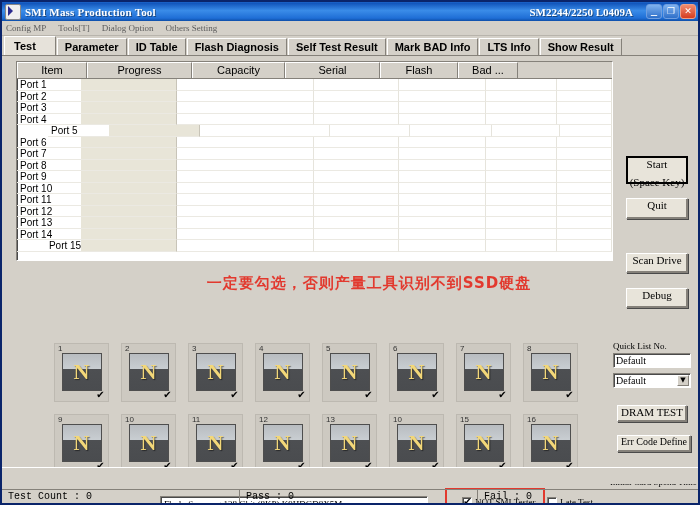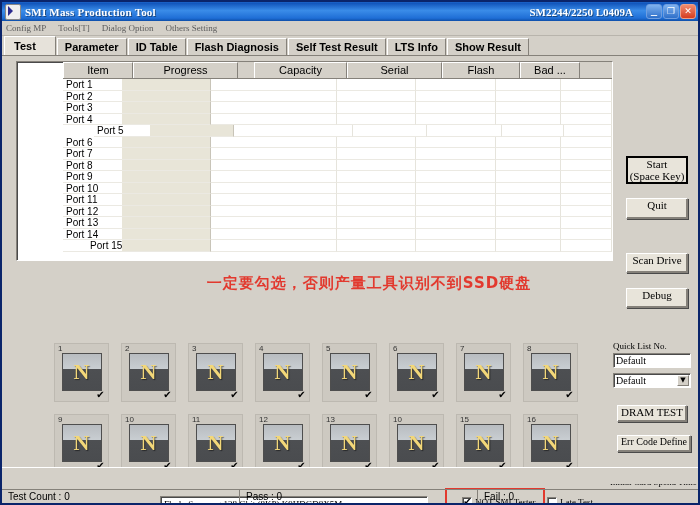--- a/index.html
+++ b/index.html
@@ -149,21 +149,20 @@
   .table-wrap {
     position: absolute;
     left: 14px; top: 5px;
     width: 597px; height: 200px;
     background: #fff;
     border: 1px solid #85817a;
     border-right-color: #fff; border-bottom-color: #fff;
     box-shadow: inset 1px 1px 0 #4a4a4a;
     box-sizing: border-box;
     overflow: hidden;
-    padding-left: 46px;
   }
   .thead {
     display: flex;
     height: 16px;
     background: #d4d0c8;
     border-bottom: 1px solid #85817a;
   }
   .th {
     height: 16px; line-height: 15px;
     text-align: center;
@@ -215,20 +214,21 @@
     box-shadow: inset -1px -1px 0 #85817a, 1px 1px 0 #4a4a4a;
     font-size: 11px;
     font-family: "Liberation Serif", serif;
     text-align: center;
     color: #000;
     box-sizing: border-box;
     display: flex; align-items: center; justify-content: space-between;
     flex-direction: column;
     line-height: 12px;
     cursor: default;
+    gap: 6px;
   }
   #btn-start {
     position: absolute; left: 624px; top: 100px;
     width: 62px; height: 28px;
     border: 2px solid #000;
     box-shadow: none;
     background: #e8e4da;
   }
   #btn-quit {
     position: absolute; left: 624px; top: 142px;
@@ -419,21 +419,21 @@
     width: 696px; height: 16px;
     background: #d4d0c8;
     border-top: 1px solid #fff;
     display: flex;
     align-items: center;
   }
   .statusseg {
     height: 14px;
     line-height: 14px;
     font-size: 10px;
-    font-family: Liberation Sans, sans-serif;
+    font-family: Liberation Mono, monospace;
     padding-left: 6px;
     border-right: 1px solid #85817a;
     border-top: 1px solid #85817a;
     box-sizing: border-box;
     white-space: nowrap;
     margin-top: 40px;
   }
   #seg-count { width: 238px; }
   #seg-pass  { width: 238px; }
   #seg-fail  { flex: 1; border-right: none; }
@@ -466,31 +466,32 @@
     <div class="menu-item">Dialog Option</div>
     <div class="menu-item">Others Setting</div>
   </div>
 
   <div class="tabstrip">
     <div class="tab active">Test</div>
     <div class="tab">Parameter</div>
     <div class="tab">ID Table</div>
     <div class="tab">Flash Diagnosis</div>
     <div class="tab">Self Test Result</div>
+    <div class="tab">Mark BAD Info</div>
     <div class="tab">LTS Info</div>
     <div class="tab">Show Result</div>
   </div>
 
   <div class="body-area">
 
     <div class="table-wrap">
       <div class="thead" id="table-head">
           <div class="th" style="width: 70px;">Item</div>
           <div class="th" style="width: 105px;">Progress</div>
-          <div class="th" style="width: 93px; margin-left: 16px;">Capacity</div>
+          <div class="th" style="width: 93px;">Capacity</div>
           <div class="th" style="width: 95px;">Serial</div>
           <div class="th" style="width: 78px;">Flash</div>
           <div class="th" style="width: 60px;">Bad ...</div>
         </div>
       <div class="tbody" id="table-body">
           <div class="trow">
             <div class="td item" style="width: 70px;">Port 1</div>
             <div class="td prog" style="width: 105px;"></div>
             <div class="td cell" style="width: 150px;"></div>
             <div class="td cell" style="width: 93px;"></div>

